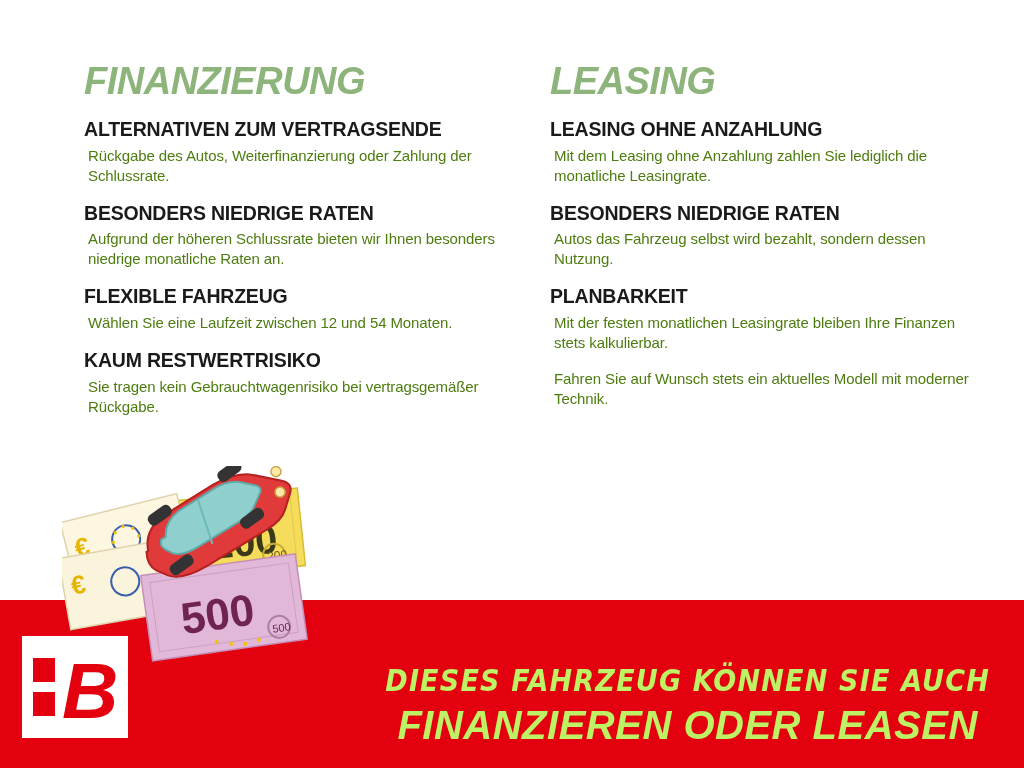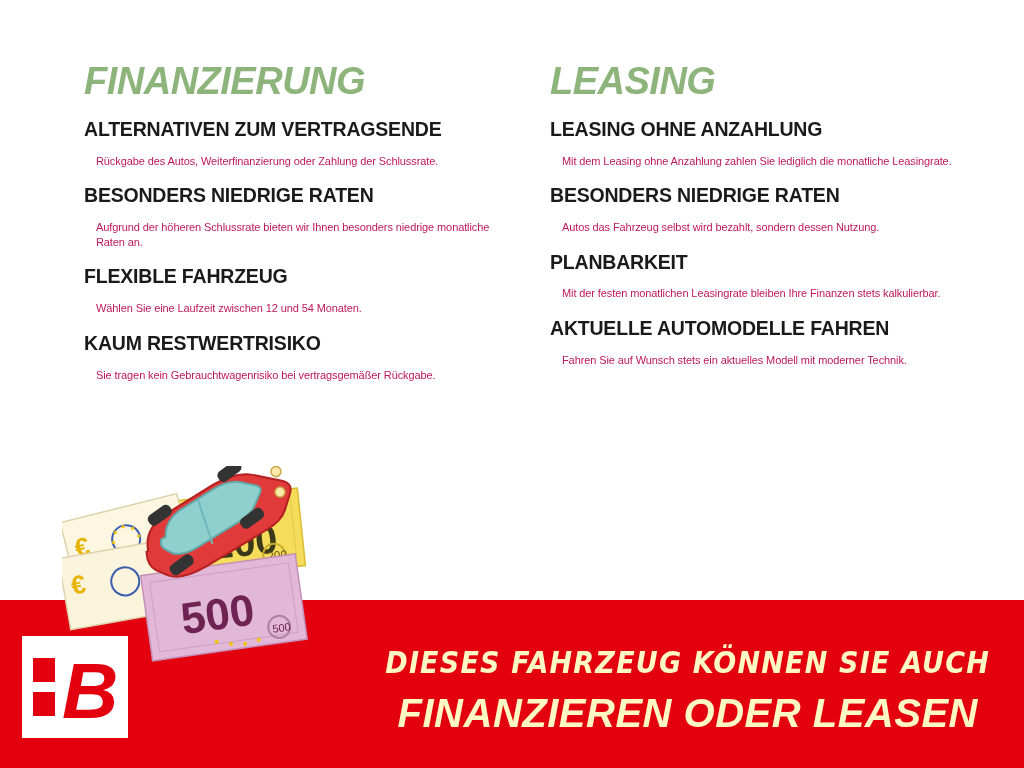--- a/index.html
+++ b/index.html
@@ -48,64 +48,64 @@
   }
   .block-title {
     font-size: 19.5px;
     font-weight: bold;
     color: #1a1a1a;
     margin: 0 0 2px 0;
     line-height: 1.22;
     letter-spacing: -0.2px;
   }
   .block-text {
-    font-size: 11px;
-    color: #be185d;
-    margin: 12px;
+    font-size: 15px;
+    color: #4d7c0f;
+    margin: 4px;
     line-height: 1.33;
     letter-spacing: -0.1px;
   }
   .col-right .col-title {
     margin-bottom: 16px;
   }
 
   
   .red-band {
     position: absolute;
     left: 0;
     bottom: 0;
     width: 1024px;
     height: 168px;
     background: #e3000f;
   }
   .band-text {
     position: absolute;
     right: 34px;
     bottom: 22px;
-    text-align: right;
-    color: #fef9c3;
+    text-align: center;
+    color: #bef264;
   }
   .band-line1 {
     font-family: "DejaVu Sans", sans-serif;
     font-size: 27px;
     font-weight: bold;
     font-style: italic;
     letter-spacing: 1.2px;
     line-height: 1.1;
     margin: 0 0 6px 0;
     transform: scaleY(1.12);
     transform-origin: right bottom;
   }
   .band-line2 {
     font-size: 40px;
     font-weight: bold;
     font-style: italic;
     letter-spacing: 0.5px;
     line-height: 1.05;
-    margin: 12px;
+    margin: 0;
   }
 
   
   .logo {
     position: absolute;
     left: 22px;
     bottom: 30px;
     width: 106px;
     height: 102px;
     background: #ffffff;
@@ -168,21 +168,20 @@
         <h2 class="block-title">BESONDERS NIEDRIGE RATEN</h2>
         <p class="block-text">Autos das Fahrzeug selbst wird bezahlt, sondern dessen Nutzung.</p>
       </div>
 
       <div class="block">
         <h2 class="block-title">PLANBARKEIT</h2>
         <p class="block-text">Mit der festen monatlichen Leasingrate bleiben Ihre Finanzen stets kalkulierbar.</p>
       </div>
 
       <div class="block">
-        <h2 class="block-title">AKTUELLE AUTOMODELLE FAHREN</h2>
         <p class="block-text">Fahren Sie auf Wunsch stets ein aktuelles Modell mit moderner Technik.</p>
       </div>
     </div>
   </div>
 
   <div class="red-band">
     <div class="band-text">
       <p class="band-line1">DIESES FAHRZEUG KÖNNEN SIE AUCH</p>
       <p class="band-line2">FINANZIEREN ODER LEASEN</p>
     </div>

